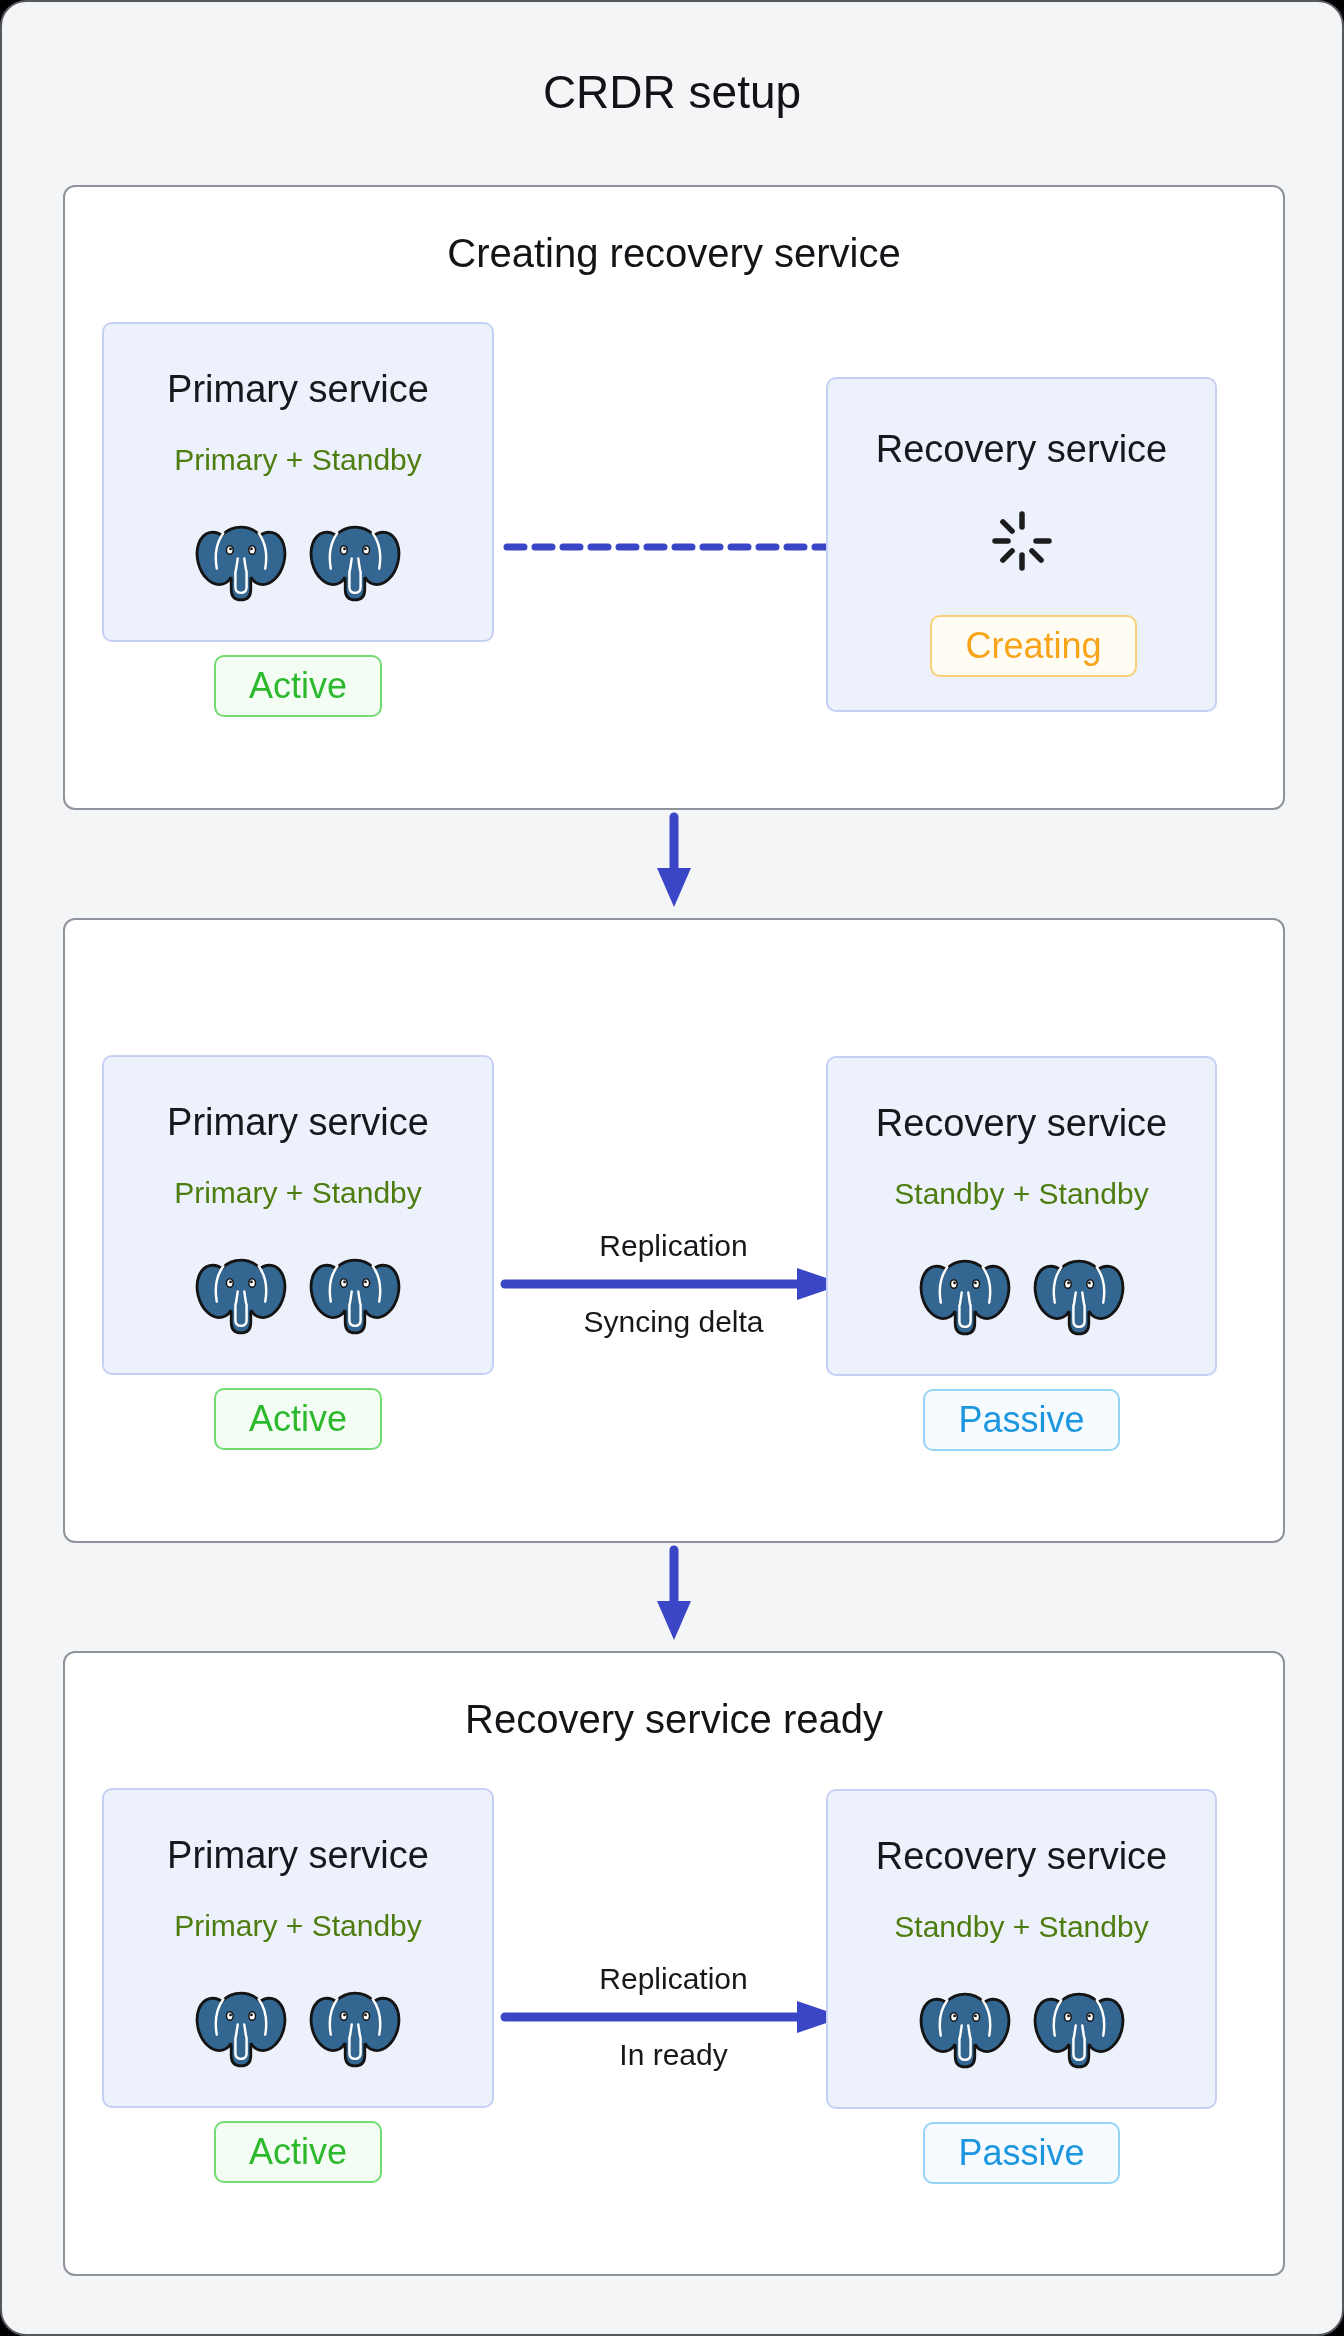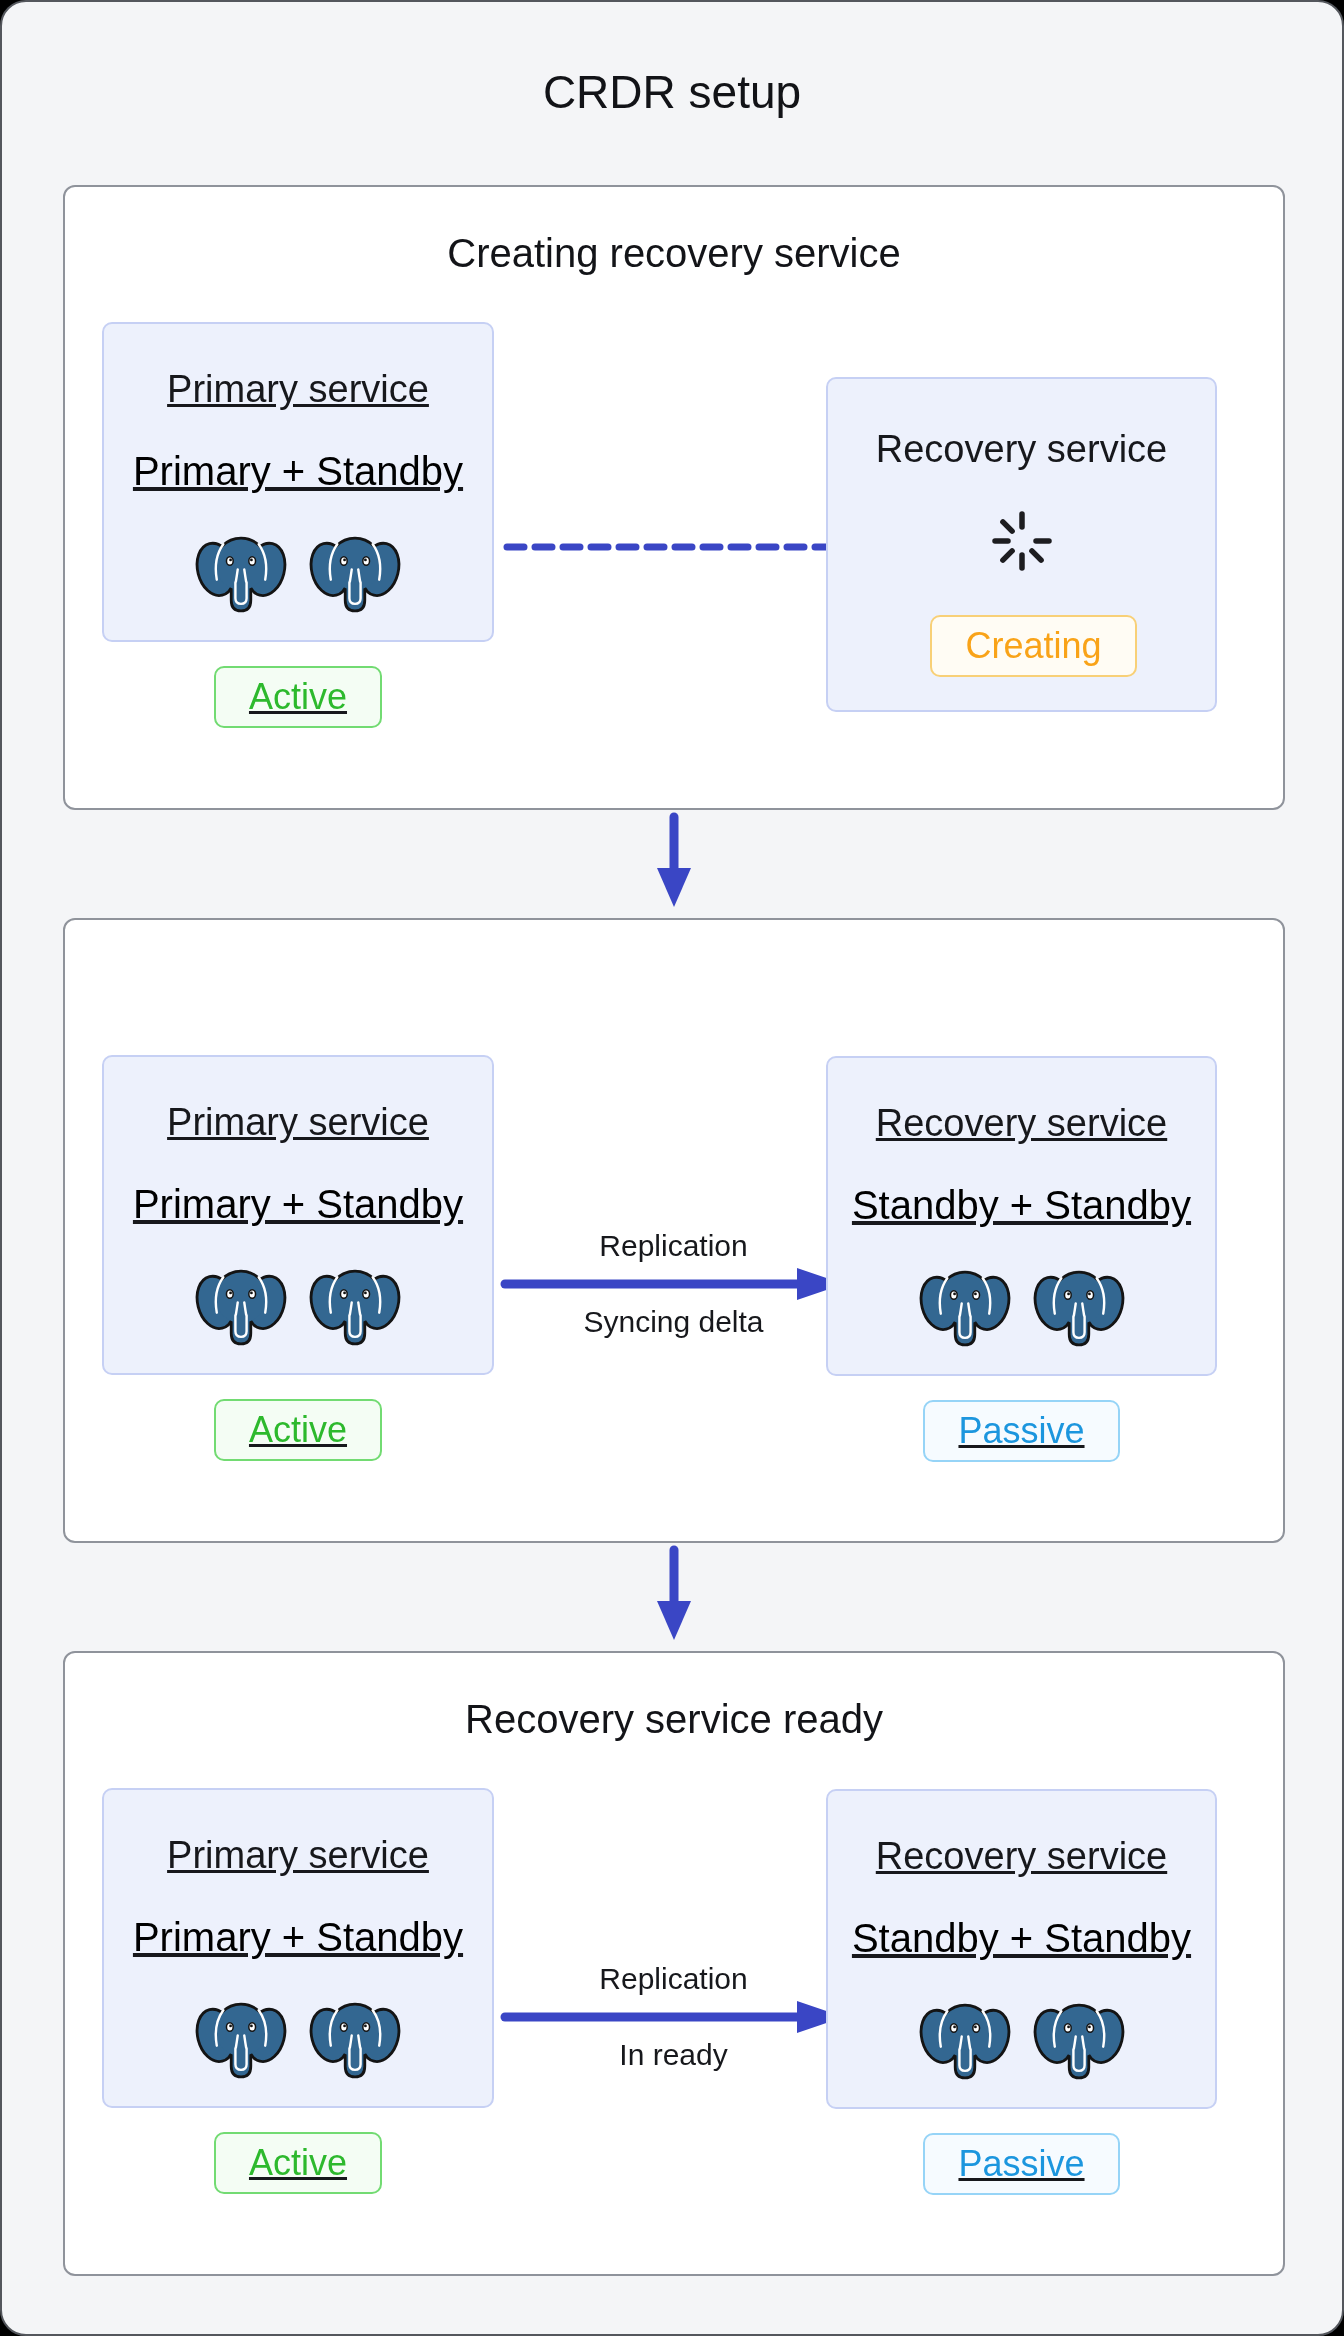--- a/index.html
+++ b/index.html
@@ -20,27 +20,27 @@
   }
   .stage-title{
     position:absolute;top:42px;left:0;right:0;text-align:center;
     font-size:40px;line-height:48px;font-weight:400;color:#131418;
   }
   .card{
     position:absolute;width:392px;background:#edf1fc;
     border:2px solid #c6d0f4;border-radius:10px;box-sizing:border-box;
     display:flex;flex-direction:column;align-items:center;
   }
-  .card.tall{height:320px;text-decoration:underline;}
+  .card.tall{height:320px;}
   .card.short{height:335px;}
   .card.left{left:37px;top:135px;}
   .card.right{left:761px;width:391px;}
   .card-title{font-size:38px;line-height:46px;margin-top:42px;color:#17181c;}
   .card.short .card-title{margin-top:47px;}
-  .card-sub{font-size:40px;line-height:36px;margin-top:41px;color:#000000;}
+  .card-sub{font-size:30px;line-height:36px;margin-top:30px;color:#4d7c0f;}
   .pg-row{display:flex;gap:20px;margin-top:45px;height:82px;align-items:center;}
   .pg{width:94px;height:82px;display:block;}
   .spinner{width:70px;height:70px;margin-top:34px;display:block;}
   .badge{
     font-size:36px;line-height:44px;padding:7px 33px;border-radius:10px;
     border:2px solid;margin-top:50px;
   }
   .card.short .badge{margin-top:39px;margin-left:24px;}
   .badge-active{color:#2db92d;border-color:#72db72;background:#f4fdf4;}
   .badge-creating{color:#f9a318;border-color:#f8d077;background:#fffcf4;}

